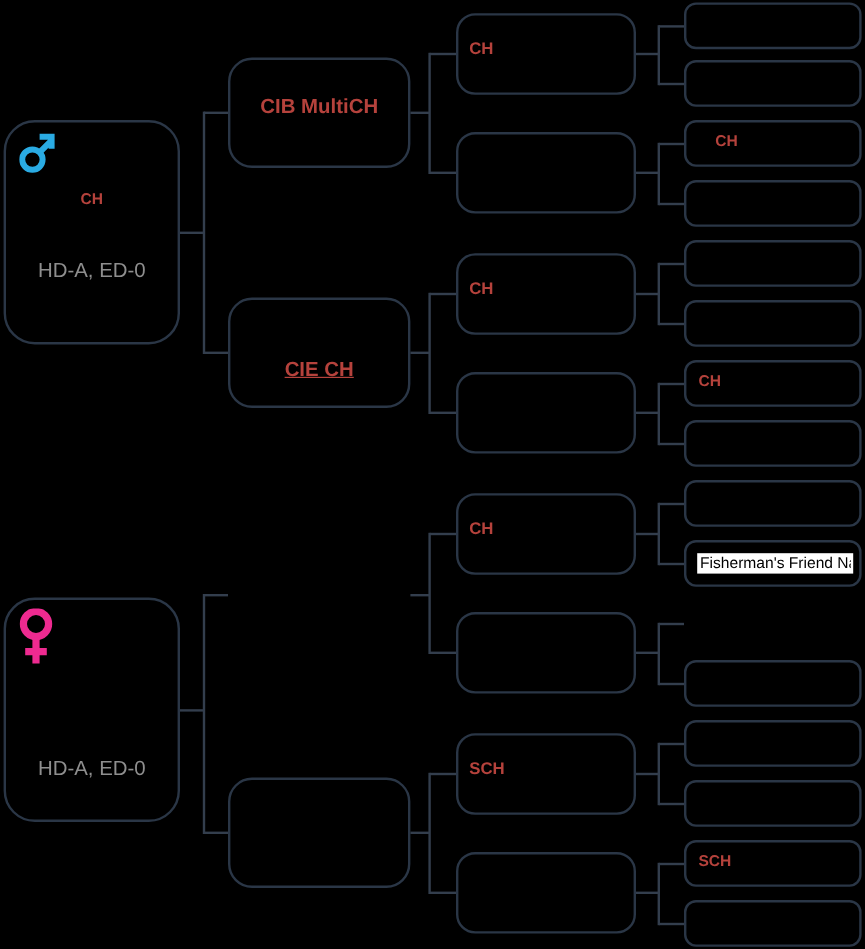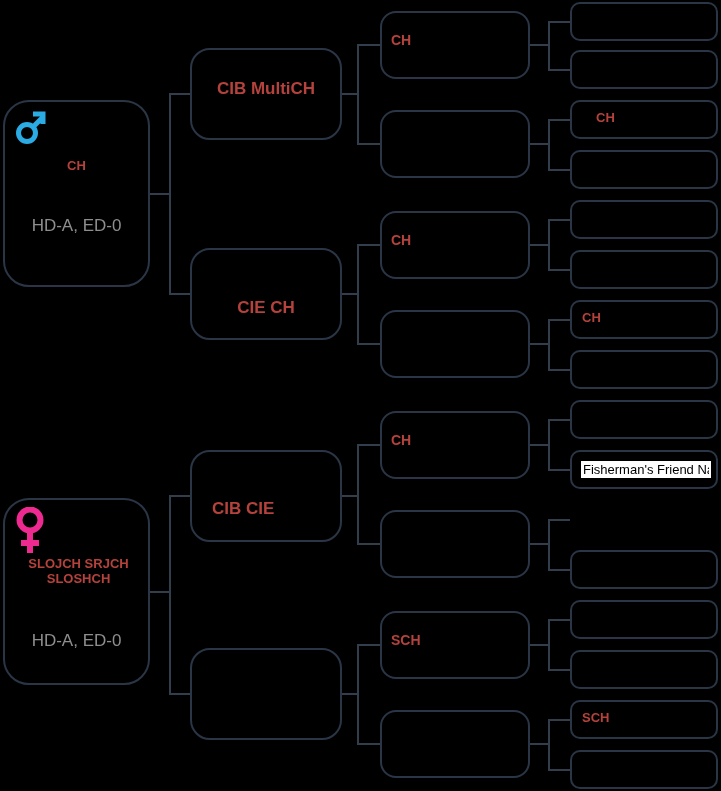--- a/index.html
+++ b/index.html
@@ -12,21 +12,21 @@
     box-sizing:border-box;
   }
   .col1{left:3px;width:147px;height:187px;border-radius:26px;}
   .col2{left:190px;width:152px;height:92px;border-radius:20px;}
   .col3{left:380px;width:150px;height:68px;border-radius:16px;}
   .col4{left:570px;width:148px;height:39px;border-radius:10px;}
 
   .lbl{position:absolute;color:var(--red,#b5423c);font-weight:bold;white-space:nowrap;}
   
   .l2{left:0;width:100%;text-align:center;font-size:17px;top:9px;margin-top:20px;}
-  .l2.mid{top:28px;}
+  .l2.mid{top:28px;text-decoration:underline;}
   .l2.leftish{text-align:left;left:20px;width:auto;top:27px;}
   .l3{left:9px;top:19px;font-size:14px;}
   .l4{left:10px;top:8px;font-size:13px;}
   .l4.indent24{left:24px;}
   .l4.indent16{left:16px;}
 
   .titles{position:absolute;left:0;width:100%;text-align:center;color:var(--red,#b5423c);
     font-weight:bold;font-size:13px;line-height:15px;}
   .sire-titles{top:56px;}
   .dam-titles{top:56px;left:13px;width:121px;}
@@ -119,33 +119,29 @@
     <div class="health sire-health">HD-A, ED-0</div>
   </div>
 
   <div class="node col1" style="top:498px">
     <span class="sex">
       <svg width="30" height="50" viewBox="0 0 30 50">
         <circle cx="14" cy="13" r="10.5" fill="none" stroke="#ee2a90" stroke-width="6"></circle>
         <path d="M14 24 V46 M5 36 H23" fill="none" stroke="#ee2a90" stroke-width="6" stroke-linecap="butt"></path>
       </svg>
     </span>
-    <div class="titles dam-titles">SLOJCH SRJCH SLOSHCH</div>
     <div class="health dam-health">HD-A, ED-0</div>
   </div>
 
   <div class="node col2" style="top:48px">
     <div class="lbl l2">CIB MultiCH</div>
   </div>
   <div class="node col2" style="top:248px">
     <div class="lbl l2 mid">CIE CH</div>
   </div>
-  <div class="node col2" style="top:450px">
-    <div class="lbl l2 leftish">CIB CIE</div>
-  </div>
   <div class="node col2" style="top:648px">
     <div class="lbl l2"></div>
   </div>
 
   <div class="node col3" style="top:11px">
     <div class="lbl l3">CH</div>
   </div>
   <div class="node col3" style="top:110px">
     <div class="lbl l3"></div>
   </div>

